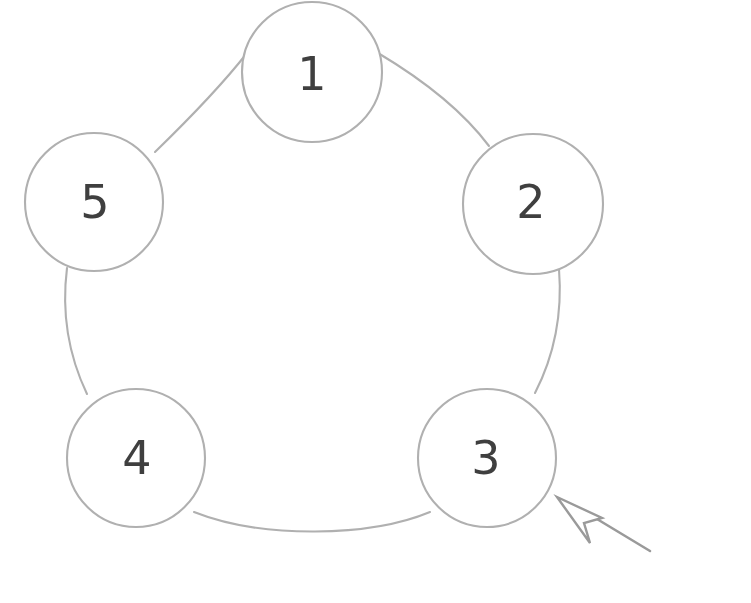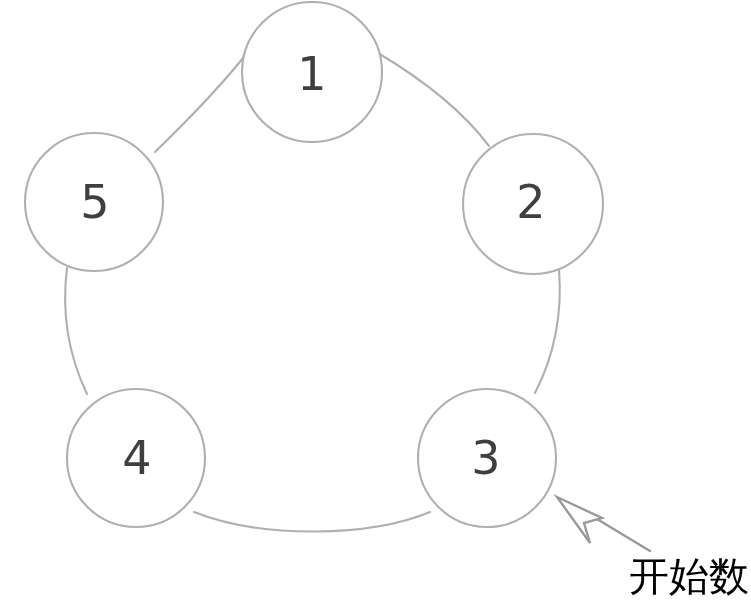--- a/index.html
+++ b/index.html
@@ -111,15 +111,14 @@
 
     </g>
 
     <g>
       <line class="pointer-shaft" x1="650" y1="551" x2="592" y2="516"></line>
       <polygon class="pointer-head" points="557,497 602,518 584,523 590,543"></polygon>
     </g>
 
   </svg>
 
-  <div id="annotation-label" class="annotation-text">开始数</div>
 
 </div>
 
 </body></html>

